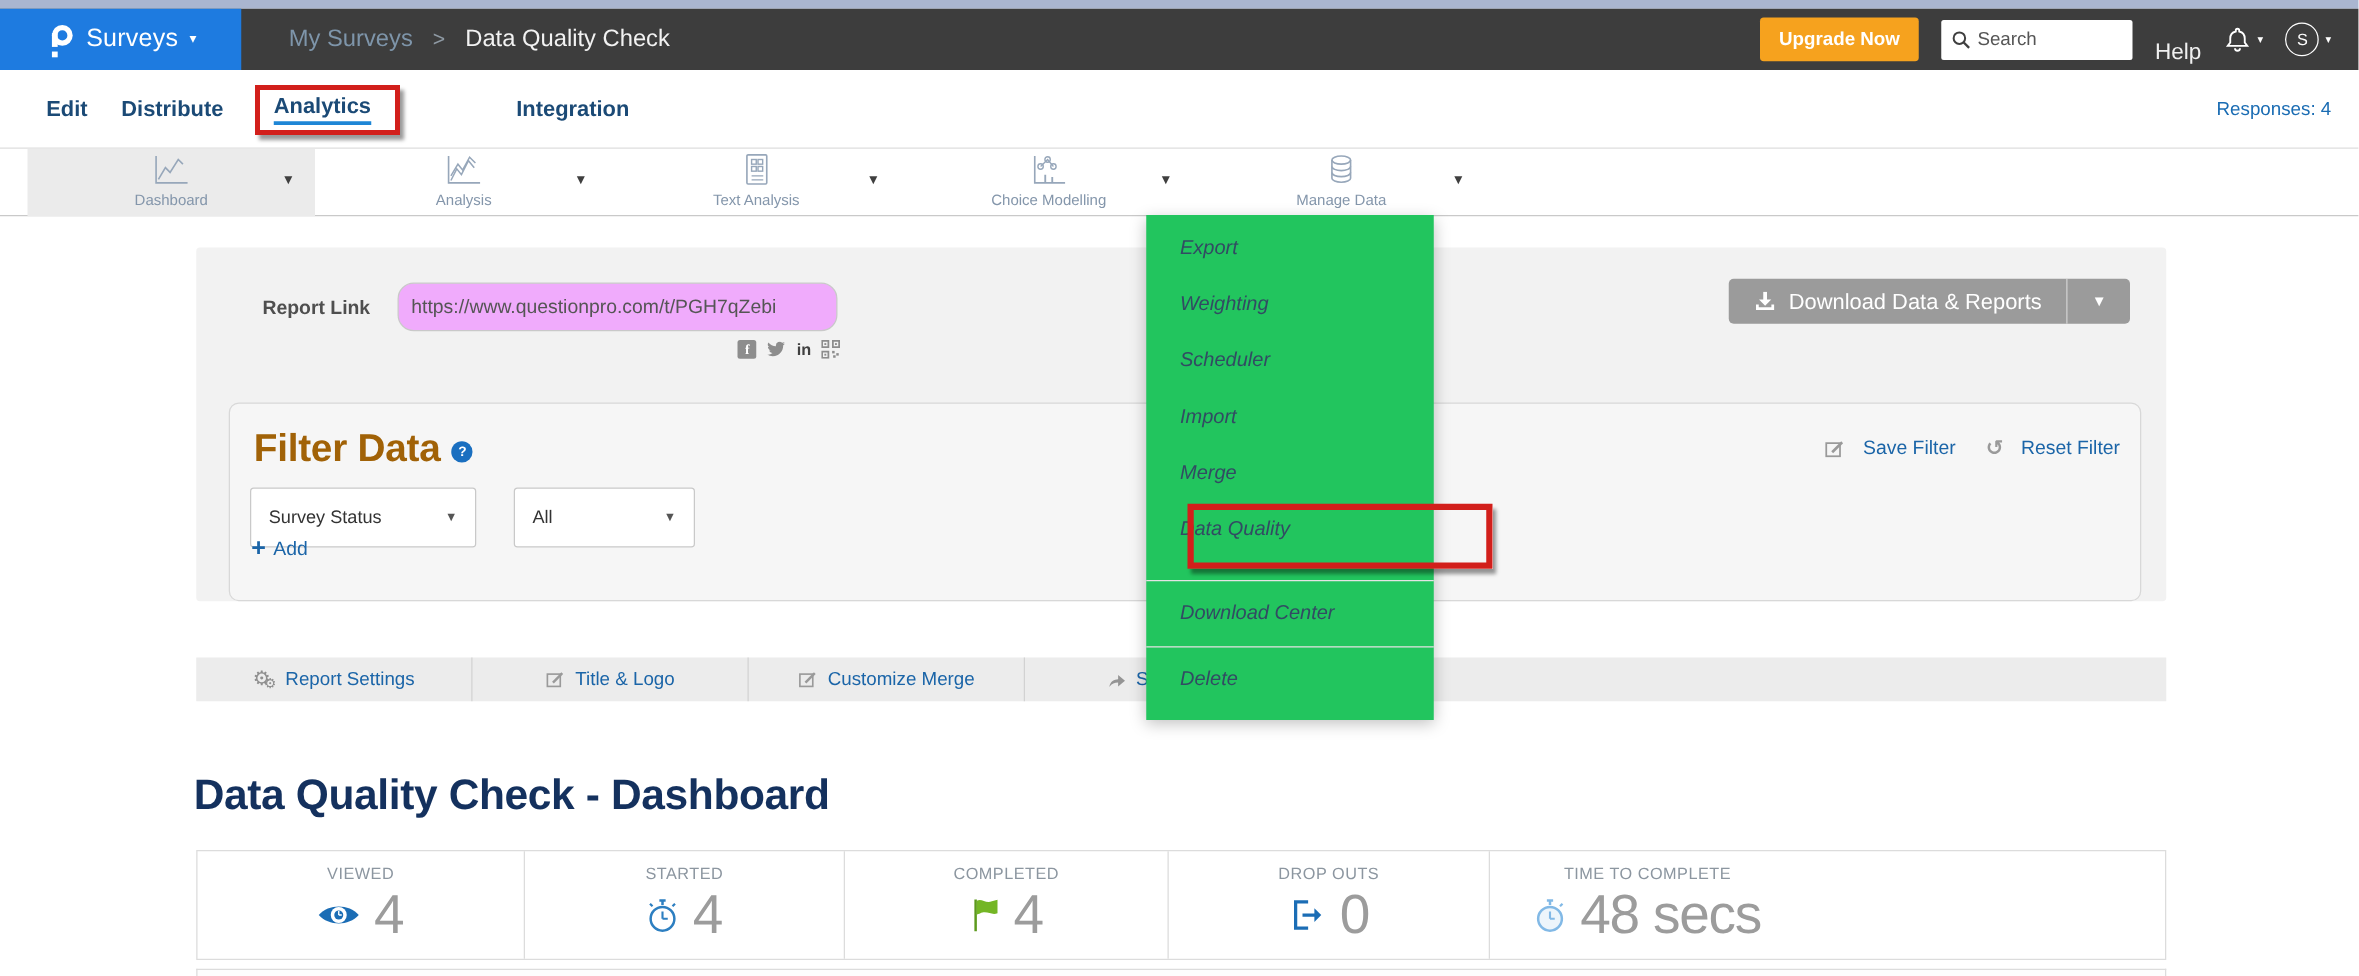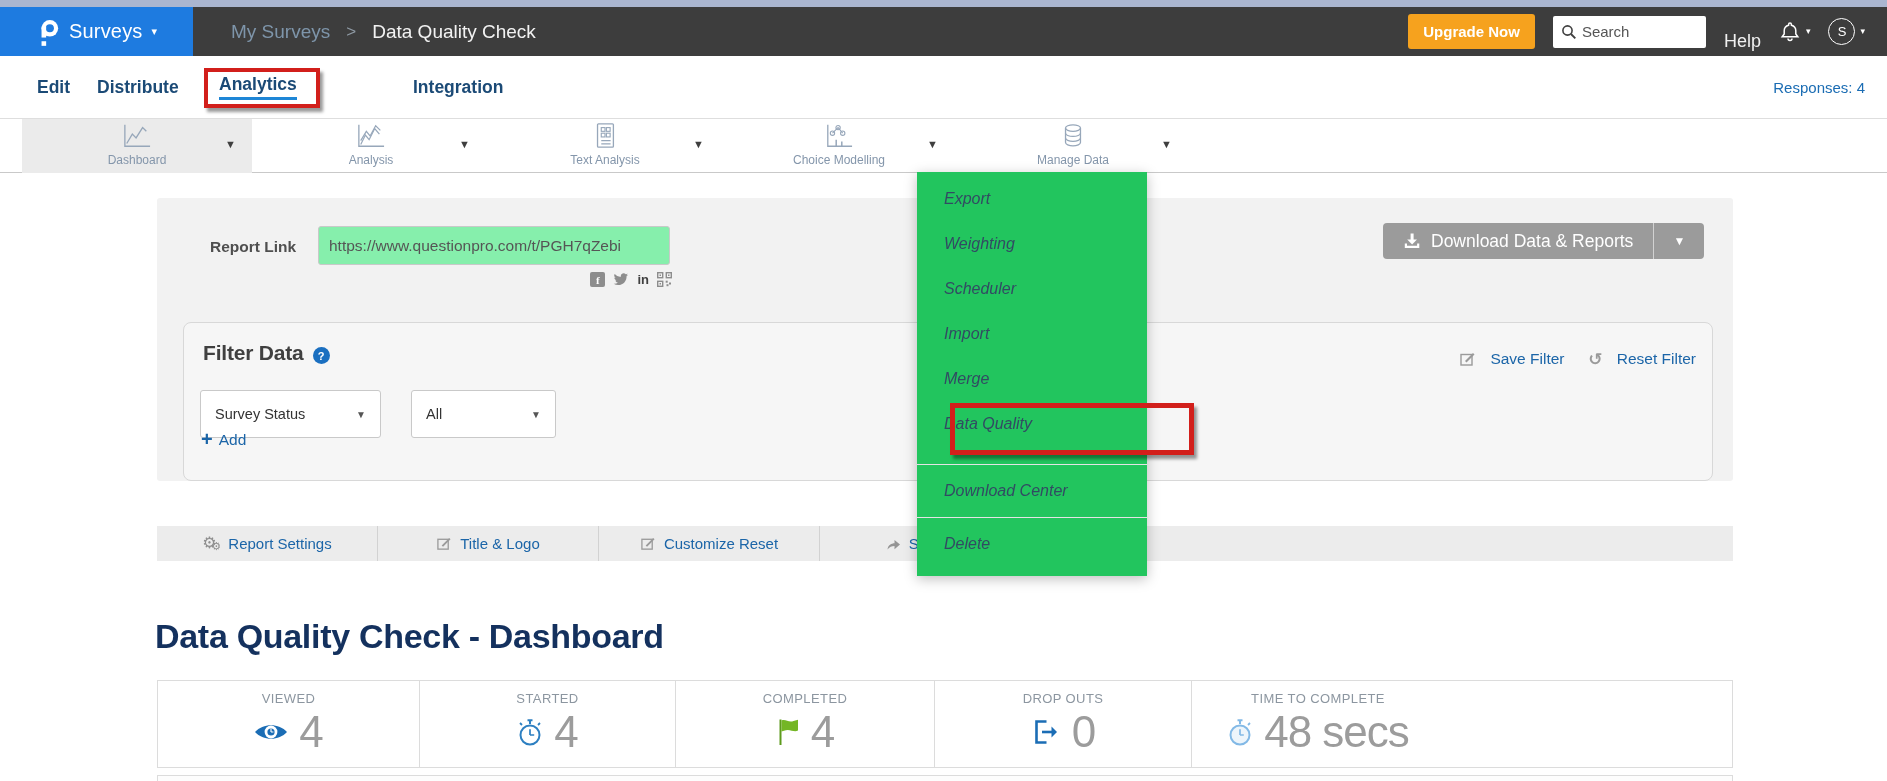--- a/index.html
+++ b/index.html
@@ -36,29 +36,29 @@
   .toolbar { position:absolute; left:0; top:118px; width:100%; height:55px; background:#fff; border-top:1px solid #dedede; border-bottom:1px solid #c9c9c9; }
   .tool-item { position:absolute; top:0; width:230px; height:54px; cursor:pointer; }
   .tool-item.active { background:#ebebeb; }
   .tool-icon { position:absolute; left:50%; transform:translateX(-50%); top:3px; }
   .tool-caret { position:absolute; right:16px; top:19px; color:#3f3f3f; font-size:11px; }
   .tool-label { position:absolute; left:0; right:0; bottom:6px; text-align:center; font-size:12px; color:#8496ab; }
 
   
   .card { position:absolute; left:157px; top:198px; width:1576px; height:283px; background:#f2f2f2; border-radius:3px; }
   .report-label { position:absolute; left:53px; top:40px; font-size:15.5px; font-weight:bold; color:#4f4f4f; }
-  .report-input { position:absolute; left:161px; top:28px; width:352px; height:39px; border:1px solid #c9c9c9; border-radius:3px; background:#86efac; font-size:15.5px; color:#555; padding:0 10px; font-family:inherit; outline:none; white-space:nowrap; overflow:hidden; }
+  .report-input { position:absolute; left:161px; top:28px; width:352px; height:39px; border:1px solid #c9c9c9; border-radius:13px; background:#f0abfc; font-size:15.5px; color:#555; padding:0 10px; font-family:inherit; outline:none; white-space:nowrap; overflow:hidden; }
   .social-row { position:absolute; left:421px; top:74px; width:94px; display:flex; align-items:center; justify-content:flex-end; gap:8px; }
   .dl-btn { position:absolute; left:1226px; top:25px; height:36px; display:flex; border-radius:4px; overflow:hidden; background:#9b9b9b; cursor:pointer; }
   .dl-main { display:flex; align-items:center; gap:10px; padding:0 20px; color:#fff; font-size:17.5px; border-right:1px solid rgba(255,255,255,.55); }
   .dl-caret { width:50px; display:flex; align-items:center; justify-content:center; color:#fff; font-size:12px; }
 
   .filter-panel { position:absolute; left:26px; top:124px; width:1530px; height:159px; background:#f6f6f6; border:1px solid #d8d8d8; border-radius:8px; }
   .filter-title-row { position:absolute; left:19px; top:18px; display:flex; align-items:center; gap:9px; }
-  .filter-title { font-size:21px; font-weight:bold; color:#404040; letter-spacing:-.2px; }
+  .filter-title { font-size:31px; font-weight:bold; color:#a16207; letter-spacing:-.2px; }
   .help-bubble { width:17px; height:17px; border-radius:50%; background:#1a6fc0; color:#fff; font-size:11px; font-weight:bold; display:flex; align-items:center; justify-content:center; margin-top:5px; cursor:pointer; }
   .filter-links { position:absolute; right:16px; top:26px; display:flex; align-items:center; gap:24px; }
   .flink { display:flex; align-items:center; gap:14px; color:#1b65a8; font-size:15.5px; cursor:pointer; }
   .flink .ficon { color:#9a9a9a; font-size:17px; font-weight:bold; font-family:"DejaVu Sans",sans-serif; }
   .select { position:absolute; top:67px; height:48px; background:#fff; border:1px solid #c9c9c9; border-radius:3px; display:flex; align-items:center; font-size:14.5px; color:#333; padding:0 14px; cursor:pointer; }
   .select .sel-caret { margin-left:auto; color:#555; font-size:10px; }
   .select-1 { left:16px; width:181px; }
   .select-2 { left:227px; width:145px; }
   .add-link { position:absolute; left:17px; top:108px; display:flex; align-items:center; gap:6px; color:#1b65a8; font-size:15.5px; cursor:pointer; }
   .add-plus { font-size:20px; font-weight:bold; line-height:1; margin-top:-2px; }
@@ -322,21 +322,21 @@
         </span>
         <span>Title &amp; Logo</span>
       </div>
       <div class="set-cell">
         <span>
           <svg width="16" height="15" viewBox="0 0 16 16">
               <rect x="1.5" y="3.5" width="11" height="10.5" fill="none" stroke="#9a9a9a" stroke-width="1.4"></rect>
               <path d="M5.5 10 L13.5 2 L15 3.5 L7 11.5 Z" fill="#9a9a9a"></path>
             </svg>
         </span>
-        <span>Customize Reset</span>
+        <span>Customize Merge</span>
       </div>
       <div class="set-cell" style="border-right:none;">
         <span>
           <svg width="16" height="15" viewBox="0 0 16 15">
               <path d="M2.5 13.5 C3 9 6.5 7.4 9.5 7.3 V4 L15 8.6 L9.5 13.2 V9.9 C6.8 9.9 4.3 10.8 2.5 13.5 Z" fill="#949494"></path>
             </svg>
         </span>
         <span>Sharing O</span>
       </div>
     </div>

